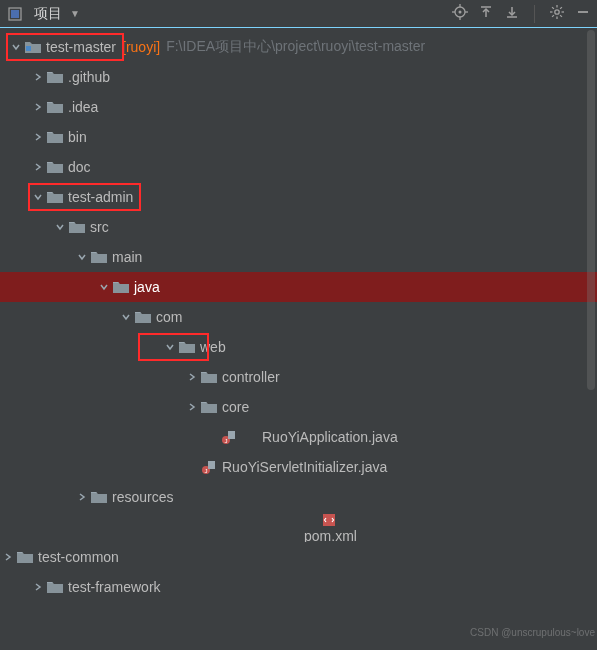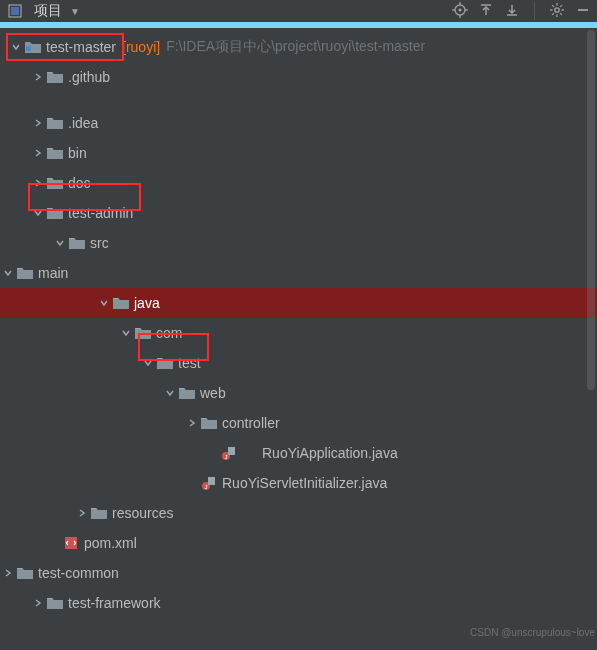--- a/index.html
+++ b/index.html
@@ -8,21 +8,21 @@
   background: #3c3f41;
   font-family: "Segoe UI", Arial, sans-serif;
   font-size: 14px;
   color: #bbbbbb;
   overflow: hidden;
   position: relative;
 }
 .header {
   height: 28px;
   background: #3c3f41;
-  border-bottom: 6px solid #7dd3fc;
+  border-bottom: 1px solid #7dd3fc;
   display: flex;
   align-items: center;
   padding: 0 6px;
 }
 .header-left { display: flex; align-items: center; gap: 6px; }
 .header-title { color: #d4d4d4; font-size: 14px; }
 .header-dropdown { color: #a0a0a0; font-size: 10px; margin-left: 2px; }
 .header-spacer { flex: 1; }
 .header-icons { display: flex; align-items: center; gap: 10px; }
 .hdr-icon { color: #a0a0a0; cursor: pointer; }
@@ -163,21 +163,21 @@
         </svg>
       </span>
       <span class="icon">
         <svg width="16" height="14" viewBox="0 0 16 14">
           <path d="M0 2 L5 2 L7 4 L16 4 L16 13 L0 13 Z" fill="#87939a"></path>
           <path d="M0 2 L5 2 L6 3 L0 3 Z" fill="#9aa7b0"></path>
         </svg>
       </span>
       <span class="label">.github</span>
     </div>
-    <div class="tree-row" style="padding-left: 30px; margin-top: 16px;">
+    <div class="tree-row" style="padding-left: 30px;">
       <span class="arrow">
         <svg width="10" height="10" viewBox="0 0 10 10">
           <polyline points="3,2 7,5 3,8" fill="none" stroke="#9aa7b0" stroke-width="1.5"></polyline>
         </svg>
       </span>
       <span class="icon">
         <svg width="16" height="14" viewBox="0 0 16 14">
           <path d="M0 2 L5 2 L7 4 L16 4 L16 13 L0 13 Z" fill="#87939a"></path>
           <path d="M0 2 L5 2 L6 3 L0 3 Z" fill="#9aa7b0"></path>
         </svg>
@@ -233,21 +233,21 @@
         </svg>
       </span>
       <span class="icon">
         <svg width="16" height="14" viewBox="0 0 16 14">
           <path d="M0 2 L5 2 L7 4 L16 4 L16 13 L0 13 Z" fill="#87939a"></path>
           <path d="M0 2 L5 2 L6 3 L0 3 Z" fill="#9aa7b0"></path>
         </svg>
       </span>
       <span class="label">src</span>
     </div>
-    <div class="tree-row" style="">
+    <div class="tree-row" style="padding-left: 74px;">
       <span class="arrow">
         <svg width="10" height="10" viewBox="0 0 10 10">
           <polyline points="2,3 5,7 8,3" fill="none" stroke="#9aa7b0" stroke-width="1.5"></polyline>
         </svg>
       </span>
       <span class="icon">
         <svg width="16" height="14" viewBox="0 0 16 14">
           <path d="M0 2 L5 2 L7 4 L16 4 L16 13 L0 13 Z" fill="#87939a"></path>
           <path d="M0 2 L5 2 L6 3 L0 3 Z" fill="#9aa7b0"></path>
         </svg>
@@ -275,34 +275,20 @@
         </svg>
       </span>
       <span class="icon">
         <svg width="16" height="14" viewBox="0 0 16 14">
           <path d="M0 2 L5 2 L7 4 L16 4 L16 13 L0 13 Z" fill="#87939a"></path>
           <path d="M0 2 L5 2 L6 3 L0 3 Z" fill="#9aa7b0"></path>
         </svg>
       </span>
       <span class="label">com</span>
     </div>
-    <div class="tree-row" style="padding-left: 140px;">
-      <span class="arrow">
-        <svg width="10" height="10" viewBox="0 0 10 10">
-          <polyline points="2,3 5,7 8,3" fill="none" stroke="#9aa7b0" stroke-width="1.5"></polyline>
-        </svg>
-      </span>
-      <span class="icon">
-        <svg width="16" height="14" viewBox="0 0 16 14">
-          <path d="M0 2 L5 2 L7 4 L16 4 L16 13 L0 13 Z" fill="#87939a"></path>
-          <path d="M0 2 L5 2 L6 3 L0 3 Z" fill="#9aa7b0"></path>
-        </svg>
-      </span>
-      <span class="label">test</span>
-    </div>
     <div class="tree-row" style="padding-left: 162px;">
       <span class="arrow">
         <svg width="10" height="10" viewBox="0 0 10 10">
           <polyline points="2,3 5,7 8,3" fill="none" stroke="#9aa7b0" stroke-width="1.5"></polyline>
         </svg>
       </span>
       <span class="icon">
         <svg width="16" height="14" viewBox="0 0 16 14">
           <path d="M0 2 L5 2 L7 4 L16 4 L16 13 L0 13 Z" fill="#87939a"></path>
           <path d="M0 2 L5 2 L6 3 L0 3 Z" fill="#9aa7b0"></path>
@@ -316,20 +302,34 @@
           <polyline points="3,2 7,5 3,8" fill="none" stroke="#9aa7b0" stroke-width="1.5"></polyline>
         </svg>
       </span>
       <span class="icon">
         <svg width="16" height="14" viewBox="0 0 16 14">
           <path d="M0 2 L5 2 L7 4 L16 4 L16 13 L0 13 Z" fill="#87939a"></path>
           <path d="M0 2 L5 2 L6 3 L0 3 Z" fill="#9aa7b0"></path>
         </svg>
       </span>
       <span class="label">controller</span>
+    </div>
+    <div class="tree-row" style="padding-left: 184px;">
+      <span class="arrow">
+        <svg width="10" height="10" viewBox="0 0 10 10">
+          <polyline points="3,2 7,5 3,8" fill="none" stroke="#9aa7b0" stroke-width="1.5"></polyline>
+        </svg>
+      </span>
+      <span class="icon">
+        <svg width="16" height="14" viewBox="0 0 16 14">
+          <path d="M0 2 L5 2 L7 4 L16 4 L16 13 L0 13 Z" fill="#87939a"></path>
+          <path d="M0 2 L5 2 L6 3 L0 3 Z" fill="#9aa7b0"></path>
+        </svg>
+      </span>
+      <span class="label">core</span>
     </div>
     <div class="tree-row" style="padding-left: 184px; gap: 20px;">
       <span class="arrow empty"></span>
       <span class="icon">
         <svg width="16" height="16" viewBox="0 0 16 16">
           <circle cx="5" cy="11" r="4" fill="#c75450"></circle>
           <text x="5" y="13.5" font-size="6" fill="#fff" text-anchor="middle">J</text>
           <path d="M7 2 L14 2 L14 10 L7 10 Z" fill="#9aa7b0"></path>
         </svg>
       </span>
@@ -353,21 +353,21 @@
         </svg>
       </span>
       <span class="icon">
         <svg width="16" height="14" viewBox="0 0 16 14">
           <path d="M0 2 L5 2 L7 4 L16 4 L16 13 L0 13 Z" fill="#87939a"></path>
           <path d="M0 2 L5 2 L6 3 L0 3 Z" fill="#9aa7b0"></path>
         </svg>
       </span>
       <span class="label">resources</span>
     </div>
-    <div class="tree-row" style="padding-left: 46px;">
+    <div class="tree-row" style="padding-left: 64px; flex-direction: column;">
       <span class="arrow empty"></span>
       <span class="icon">
         <svg width="16" height="16" viewBox="0 0 16 16">
           <rect x="2" y="2" width="12" height="12" fill="#c75450"></rect>
           <path d="M5 6 L3.5 8 L5 10 M11 6 L12.5 8 L11 10" stroke="#fff" stroke-width="1.2" fill="none"></path>
         </svg>
       </span>
       <span class="label">pom.xml</span>
     </div>
     <div class="tree-row" style="">

